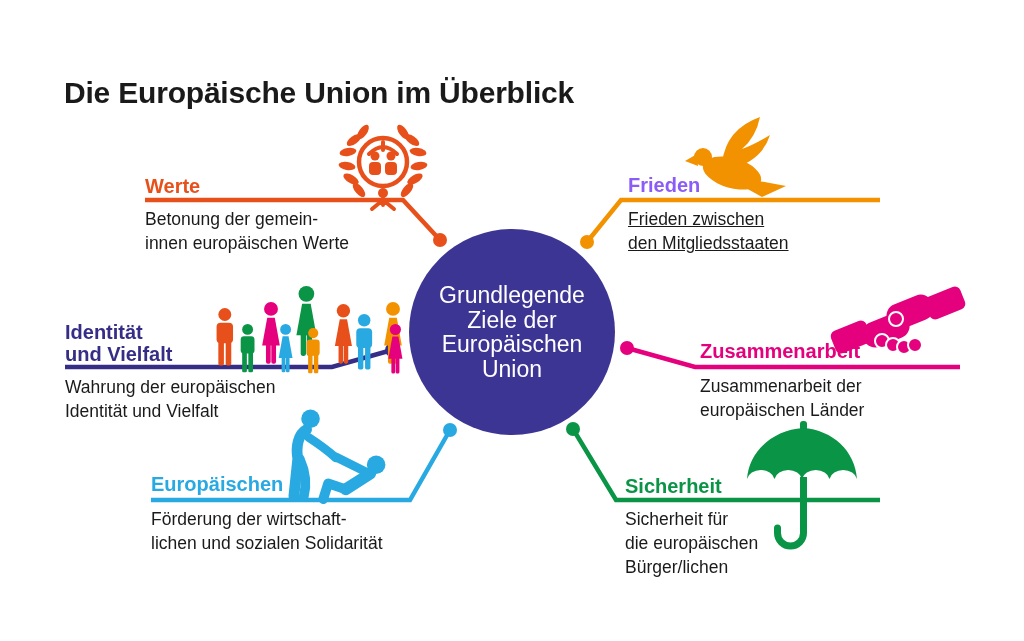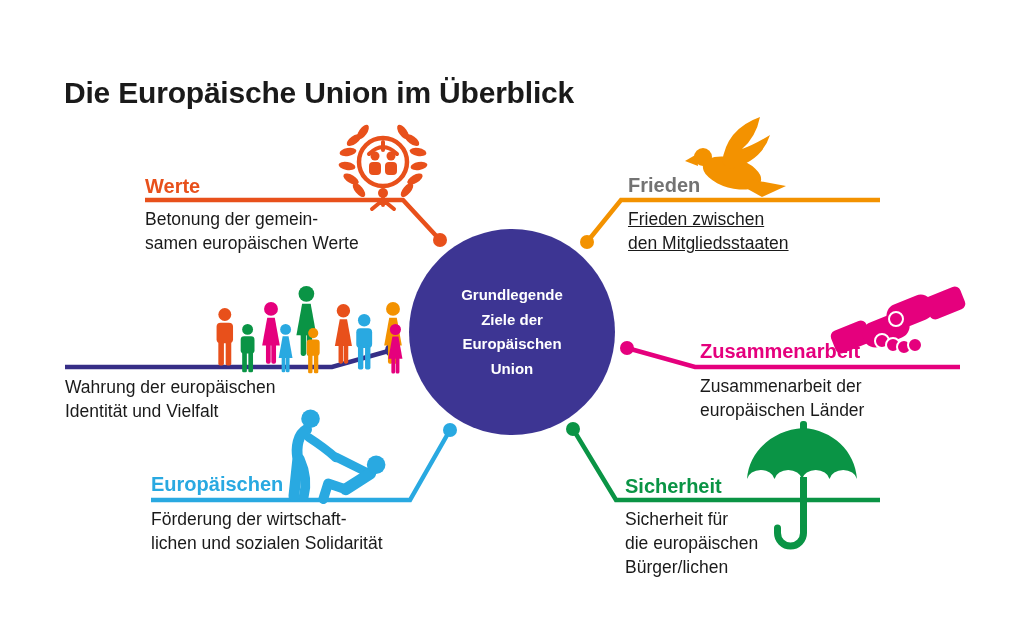--- a/index.html
+++ b/index.html
@@ -3,21 +3,21 @@
 <meta charset="utf-8">
 <style>
   html,body{margin:0;padding:0;background:#fff;}
   .canvas{position:relative;width:1024px;height:641px;background:#fff;overflow:hidden;
           font-family:"Liberation Sans",sans-serif;margin-top:26px;}
   .page-title{position:absolute;left:64px;top:50px;font-size:30px;font-weight:700;
               color:#1A1A1A;letter-spacing:-0.2px;white-space:nowrap;}
   .conn{position:absolute;left:0;top:0;}
   .center-circle{position:absolute;left:409px;top:203px;width:206px;height:206px;
                  border-radius:50%;display:flex;align-items:center;justify-content:center;}
-  .center-label{font-size:15px;font-weight:700;line-height:24.5px;text-align:center;
+  .center-label{font-size:23px;font-weight:400;line-height:24.5px;text-align:center;
                 white-space:pre-line;}
   .topic-label{position:absolute;font-size:20px;font-weight:700;line-height:22px;
                white-space:pre-line;}
   .topic-desc{position:absolute;font-size:17.5px;line-height:24px;color:#1A1A1A;
               white-space:pre-line;}
   .icon{position:absolute;overflow:visible;}
 </style>
 </head>
 <body>
 
@@ -54,21 +54,21 @@
 
   <div class="center-circle" style="background-color: rgb(61, 53, 147);">
     <div class="center-label" style="color: rgb(255, 255, 255);">Grundlegende
 Ziele der
 Europäischen
 Union</div>
   </div>
 
   <div class="topic-label" style="left: 145px; top: 149px; color: rgb(232, 80, 27);">Werte</div>
   <div class="topic-desc" style="left:145px;top:181px;">Betonung der gemein-
-samen europäischen Werte</div>
+innen europäischen Werte</div>
   <svg class="icon" style="left:328px;top:94px;" width="110" height="94" viewBox="0 0 110 94">
     <g fill="#E8501B">
       <ellipse cx="31" cy="70" rx="4" ry="8.5" transform="rotate(-40 31 70)"></ellipse>
       <ellipse cx="23" cy="59" rx="4" ry="8.5" transform="rotate(-60 23 59)"></ellipse>
       <ellipse cx="19" cy="46" rx="4" ry="8.5" transform="rotate(-80 19 46)"></ellipse>
       <ellipse cx="20" cy="32" rx="4" ry="8.5" transform="rotate(-100 20 32)"></ellipse>
       <ellipse cx="26" cy="20" rx="4" ry="8.5" transform="rotate(-125 26 20)"></ellipse>
       <ellipse cx="35" cy="12" rx="4" ry="8.5" transform="rotate(-145 35 12)"></ellipse>
       <ellipse cx="79" cy="70" rx="4" ry="8.5" transform="rotate(40 79 70)"></ellipse>
       <ellipse cx="87" cy="59" rx="4" ry="8.5" transform="rotate(60 87 59)"></ellipse>
@@ -83,33 +83,35 @@
       <circle cx="55" cy="73" r="5"></circle>
     </g>
     <g fill="none" stroke-linecap="round" stroke="#E8501B">
       <circle cx="55" cy="42" r="24" stroke-width="4.5"></circle>
       <path d="M41,34 Q55,20 69,34" stroke-width="4"></path>
       <path d="M55,22 V30" stroke-width="4"></path>
       <path d="M55,78 V85 M55,80 L44,89 M55,80 L66,89" stroke-width="4"></path>
     </g>
   </svg>
 
-  <div class="topic-label" style="left: 628px; top: 148px; color: #737373;">Frieden</div>
+  <div class="topic-label" style="left: 628px; top: 148px; color: #8b5cf6;">Frieden</div>
   <div class="topic-desc" style="left:628px;top:181px;text-decoration:underline;">Frieden zwischen
 den Mitgliedsstaaten</div>
   <svg class="icon" style="left:682px;top:87px;" width="110" height="88" viewBox="0 0 110 88">
     <g fill="#F39200">
       <polygon points="3,48 15,41 16,53"></polygon>
       <circle cx="21" cy="44" r="9"></circle>
       <ellipse cx="50" cy="60" rx="30" ry="15" transform="rotate(16 50 60)"></ellipse>
       <path d="M40,50 Q44,16 78,4 Q74,24 60,36 Q72,32 88,22 Q80,48 48,56 Z"></path>
       <polygon points="66,66 104,73 80,84 62,74"></polygon>
     </g>
   </svg>
 
+  <div class="topic-label" style="left: 65px; top: 295px; color: rgb(54, 46, 134);">Identität
+und Vielfalt</div>
   <div class="topic-desc" style="left:65px;top:349px;">Wahrung der europäischen
 Identität und Vielfalt</div>
   <svg class="icon" style="left:166px;top:240px;" width="200" height="105" viewBox="0 0 200 105">
     <defs>
       <symbol id="pm" viewBox="0 0 40 100" overflow="visible">
         <circle cx="20" cy="11" r="11"></circle>
         <rect x="6" y="25" width="28" height="35" rx="7"></rect>
         <rect x="9" y="56" width="9.5" height="42" rx="3"></rect>
         <rect x="21.5" y="56" width="9.5" height="42" rx="3"></rect>
       </symbol>

